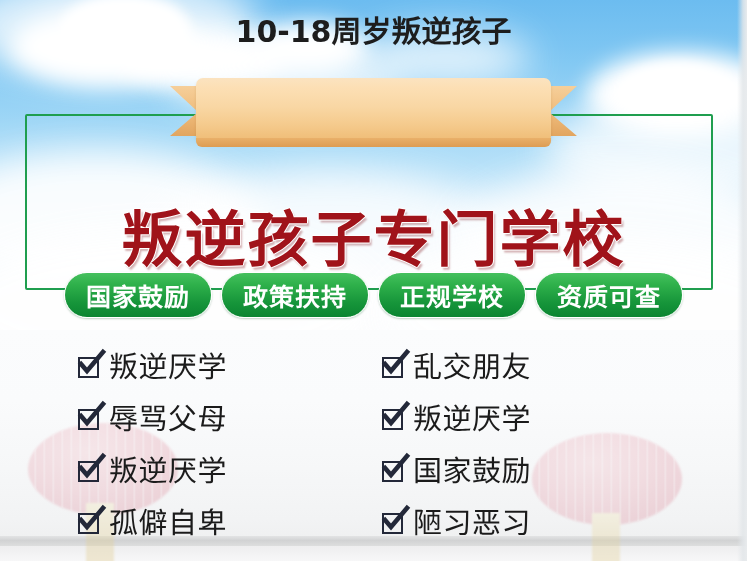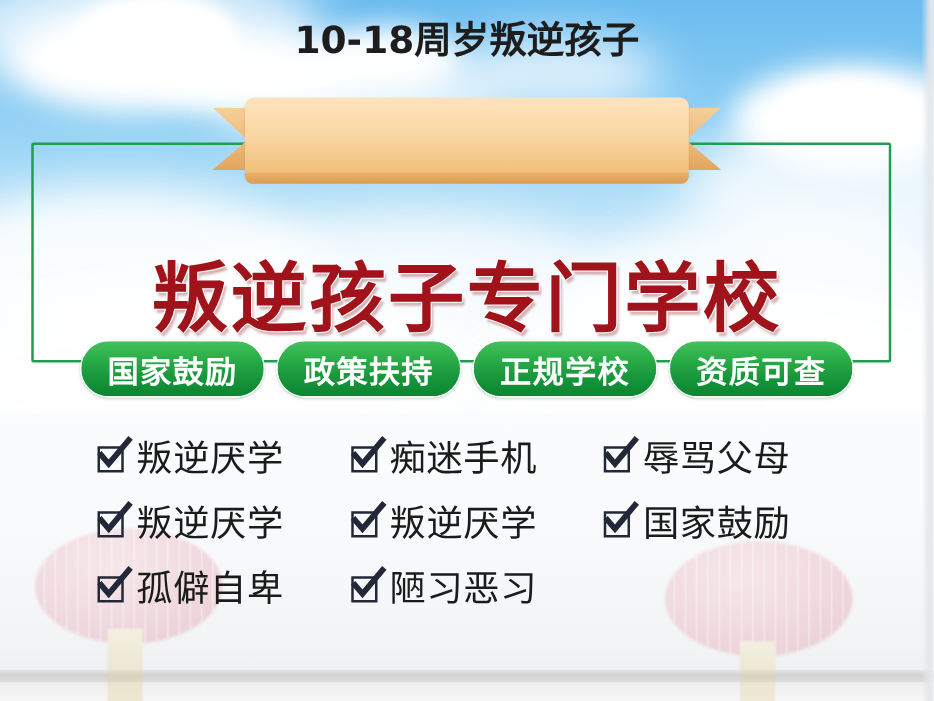--- a/index.html
+++ b/index.html
@@ -183,21 +183,21 @@
     letter-spacing: 1px;
     white-space: nowrap;
   }
 
   
   .checklist {
     position: absolute;
     left: 78px; top: 348px;
     width: 600px;
     display: grid;
-    grid-template-columns: 1fr 1fr 1fr;
+    grid-template-columns: 1fr 1fr;
     row-gap: 14px;
     column-gap: 8px;
   }
   .check-item {
     display: flex;
     align-items: center;
     gap: 10px;
     height: 38px;
   }
   .check-box {
@@ -334,21 +334,21 @@
       </span>
       <span class="check-label">叛逆厌学</span>
     </div>
 
     <div class="check-item">
       <span class="check-box">
         <svg viewBox="0 0 28 28" aria-hidden="true">
           <path d="M4 14 L10 21 L26 2" fill="none" stroke="#232839" stroke-width="4.6" stroke-linecap="square" stroke-linejoin="miter"></path>
         </svg>
       </span>
-      <span class="check-label">痴迷手机</span>
+      <span class="check-label">乱交朋友</span>
     </div>
 
     <div class="check-item">
       <span class="check-box">
         <svg viewBox="0 0 28 28" aria-hidden="true">
           <path d="M4 14 L10 21 L26 2" fill="none" stroke="#232839" stroke-width="4.6" stroke-linecap="square" stroke-linejoin="miter"></path>
         </svg>
       </span>
       <span class="check-label">辱骂父母</span>
     </div>

